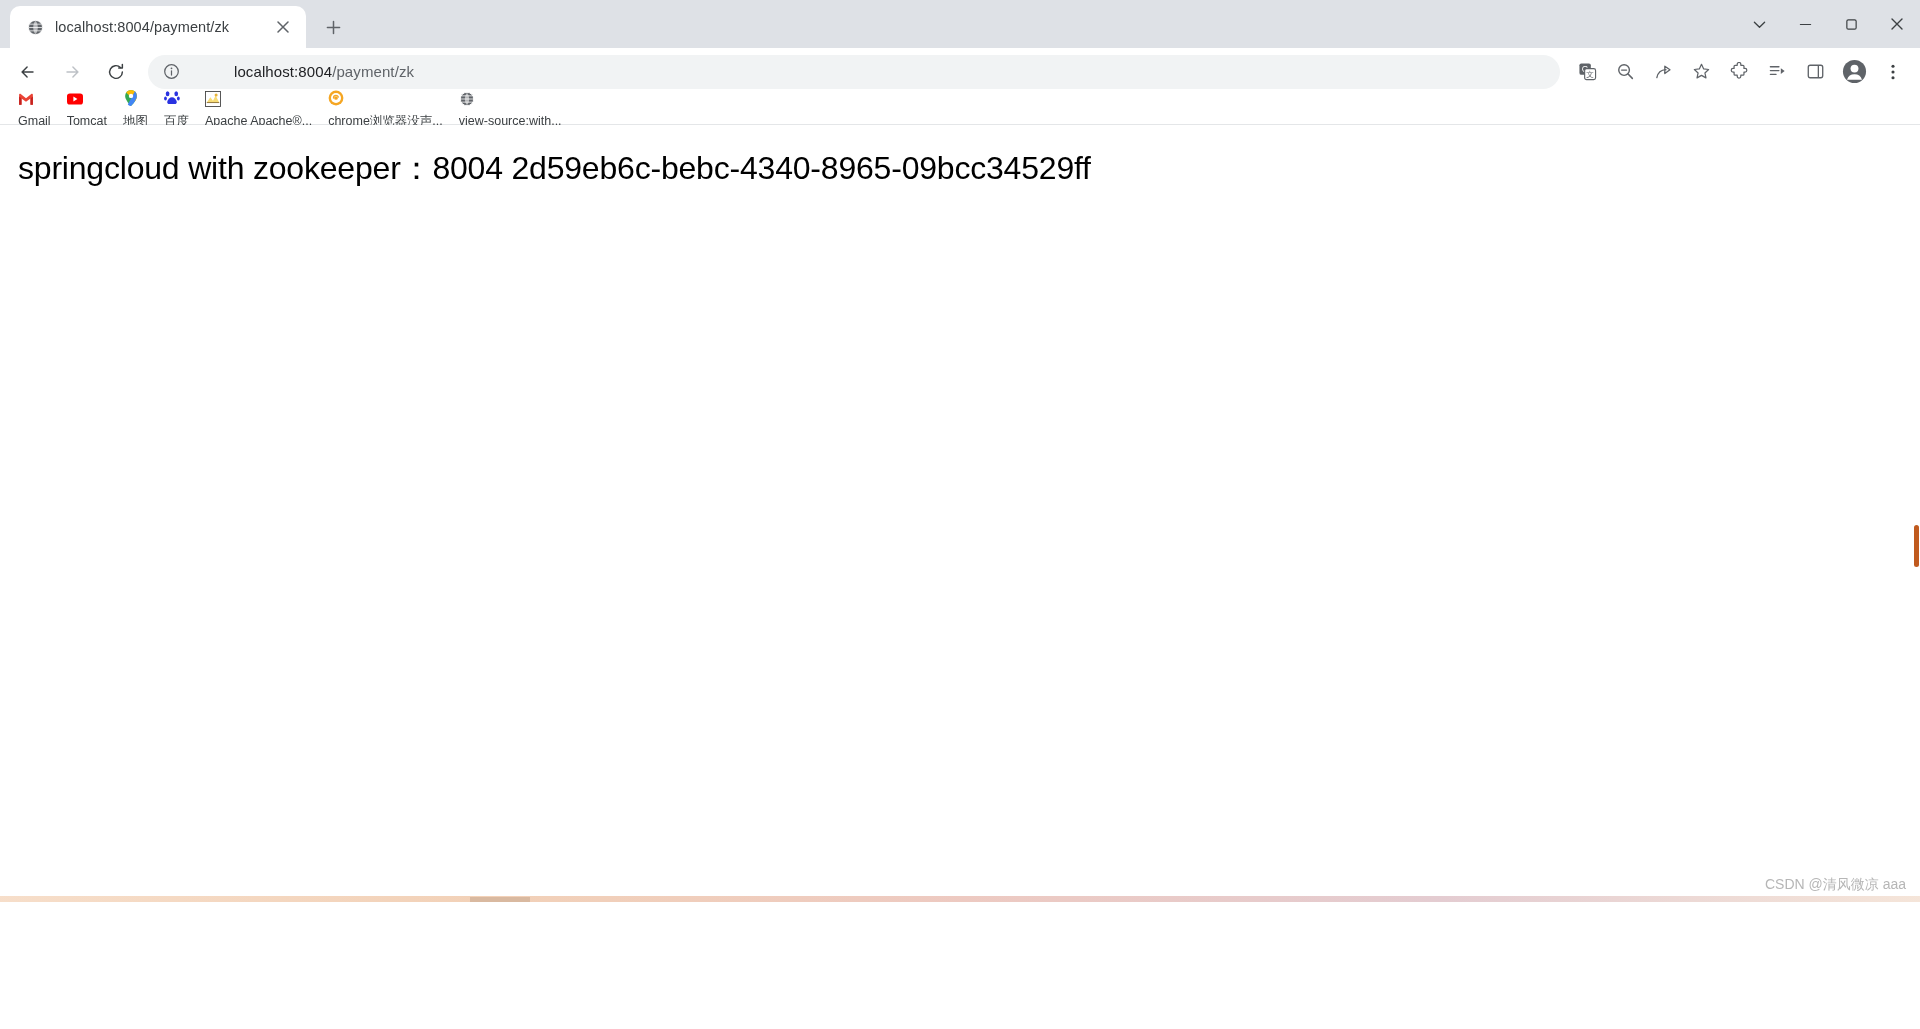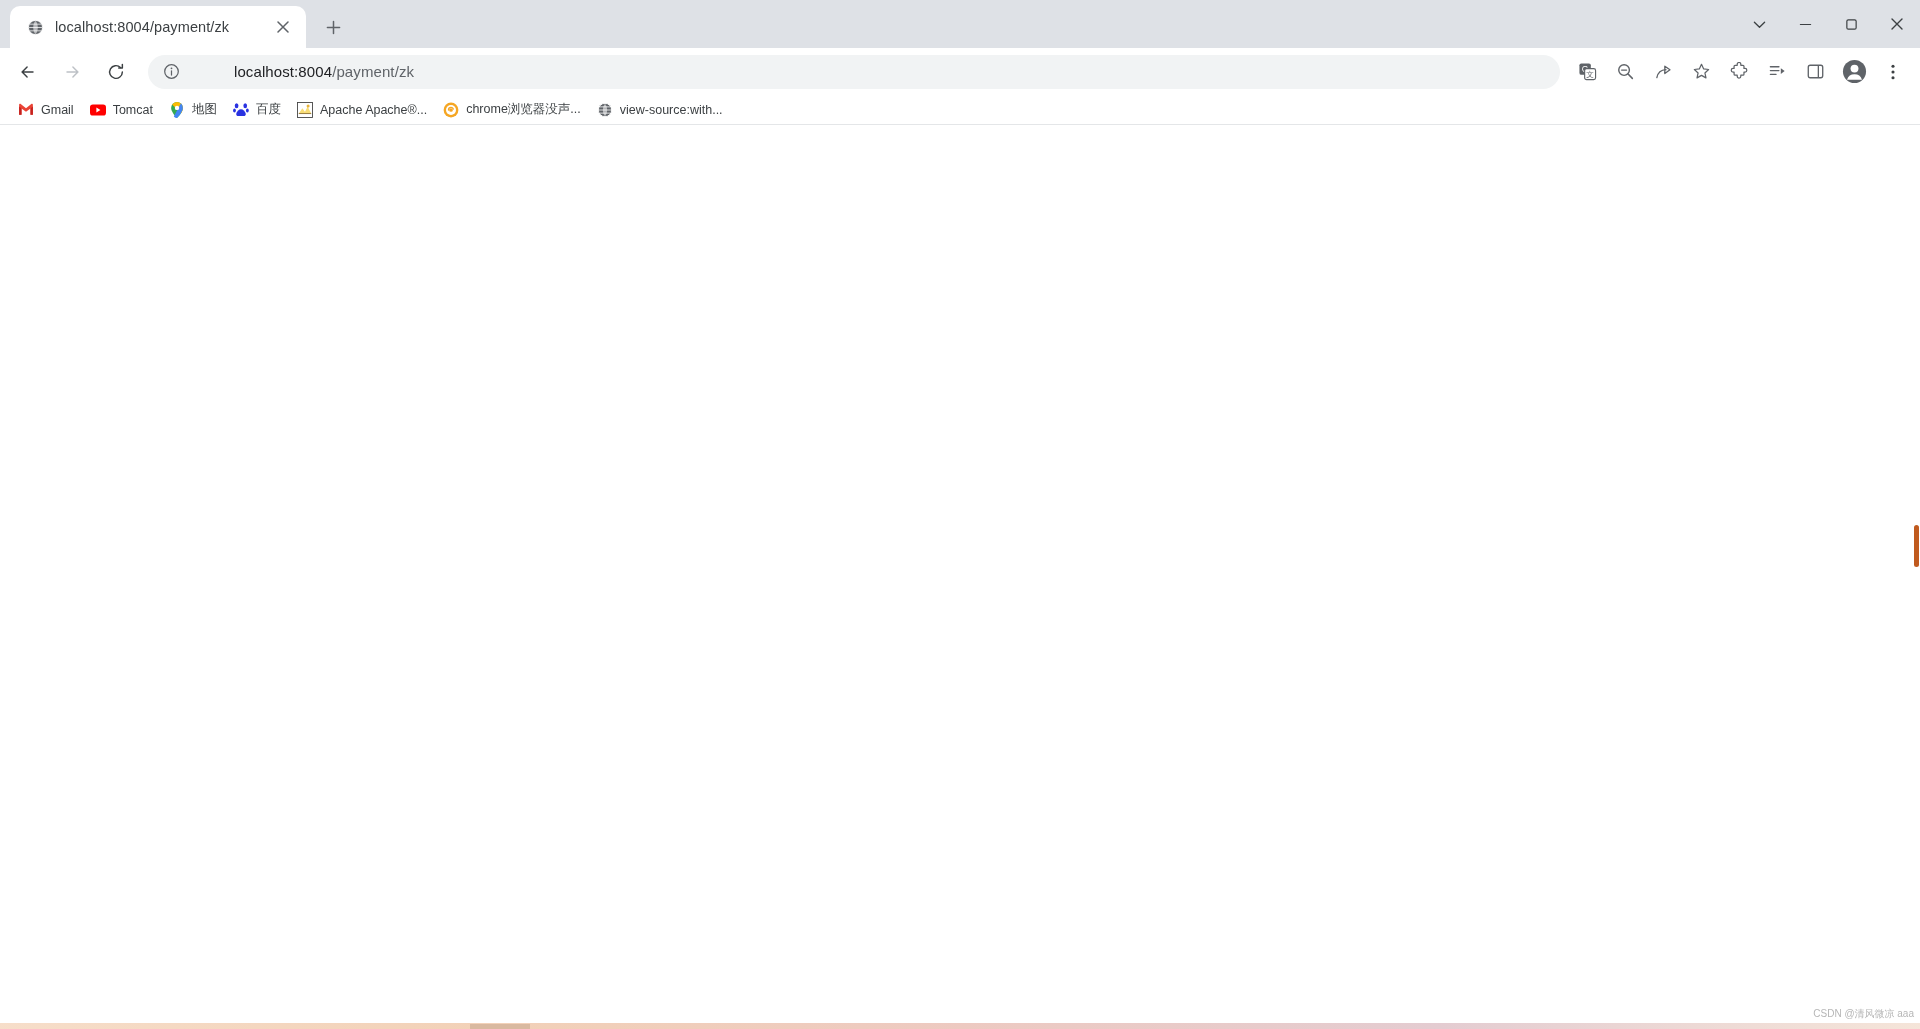--- a/index.html
+++ b/index.html
@@ -4,21 +4,21 @@
 <style>
   * { box-sizing: border-box; margin: 0; padding: 0; }
   html, body {
     width: 1920px; height: 1029px;
     overflow: hidden;
     font-family: "Liberation Sans", "DejaVu Sans", sans-serif;
     background: #ffffff;
   }
 
   
-  .browser { width: 1920px; height: 1029px; display: flex; flex-direction: column; background:#14b8a6; }
+  .browser { width: 1920px; height: 902px; display: flex; flex-direction: column; background:#14b8a6; }
 
   .tabstrip {
     height: 48px;
     background: #dee1e6;
     display: flex;
     align-items: flex-end;
     padding-left: 10px;
     position: relative;
   }
   .tab {
@@ -105,25 +105,26 @@
 
   .bookmarks {
     height: 30px;
     background: #ffffff;
     display: flex;
     align-items: center;
     padding: 0 10px;
     border-bottom: 1px solid #e4e6e8;
   }
   .bm {
-    display: flex; align-items: center;
+    display: flex; 
     gap: 7px;
     padding: 4px 8px;
     border-radius: 4px;
     max-width: 190px;
+    flex-direction: column;
   }
   .bm-icon { width: 16px; height: 16px; flex: 0 0 16px; display:flex; align-items:center; justify-content:center; }
   .bm-label {
     font-size: 12.5px; color: #3c4043;
     white-space: nowrap; overflow: hidden; text-overflow: ellipsis;
   }
 
   
   .viewport {
     flex: 1 1 auto;
@@ -149,23 +150,23 @@
     position: absolute;
     right: 1px;
     top: 400px;
     width: 5px;
     height: 42px;
     border-radius: 3px;
     background: #c05a1e;
   }
   .watermark {
     position: absolute;
-    right: 6px;
+    right: 14px;
     bottom: 8px;
-    font-size: 10px;
+    font-size: 14px;
     color: #b6b6b6;
     white-space: nowrap;
   }
   .bottom-strip {
     position: absolute;
     left: 0; right: 0; bottom: 0;
     height: 6px;
     background: linear-gradient(90deg,#f5d8c0 0%, #f0c9ab 25%, #eac0b6 50%, #dfc3c9 75%, #f3e0d2 100%);
     opacity: .85;
   }
@@ -409,20 +410,21 @@
           <path d="M2.4 12h19.2M3.6 7.3h16.8M3.6 16.7h16.8" stroke="#ffffff" stroke-width="1.4" fill="none" opacity=".85"></path>
           <circle cx="12" cy="12" r="10" fill="none" stroke="#ffffff" stroke-width="1.4"></circle>
         </svg>
       </span>
       <span class="bm-label">view-source:with...</span>
     </div>
   </div>
 
   <div class="viewport">
 
+    <div class="page-heading">springcloud with zookeeper：8004 2d59eb6c-bebc-4340-8965-09bcc34529ff</div>
 
     <div class="scrollbar-track">
       <div class="scrollbar-thumb" style="background: rgb(192, 90, 30);"></div>
     </div>
 
     <div class="bottom-strip"></div>
     <div class="bottom-notch"></div>
 
     <div class="watermark">CSDN @清风微凉 aaa</div>
   </div>

